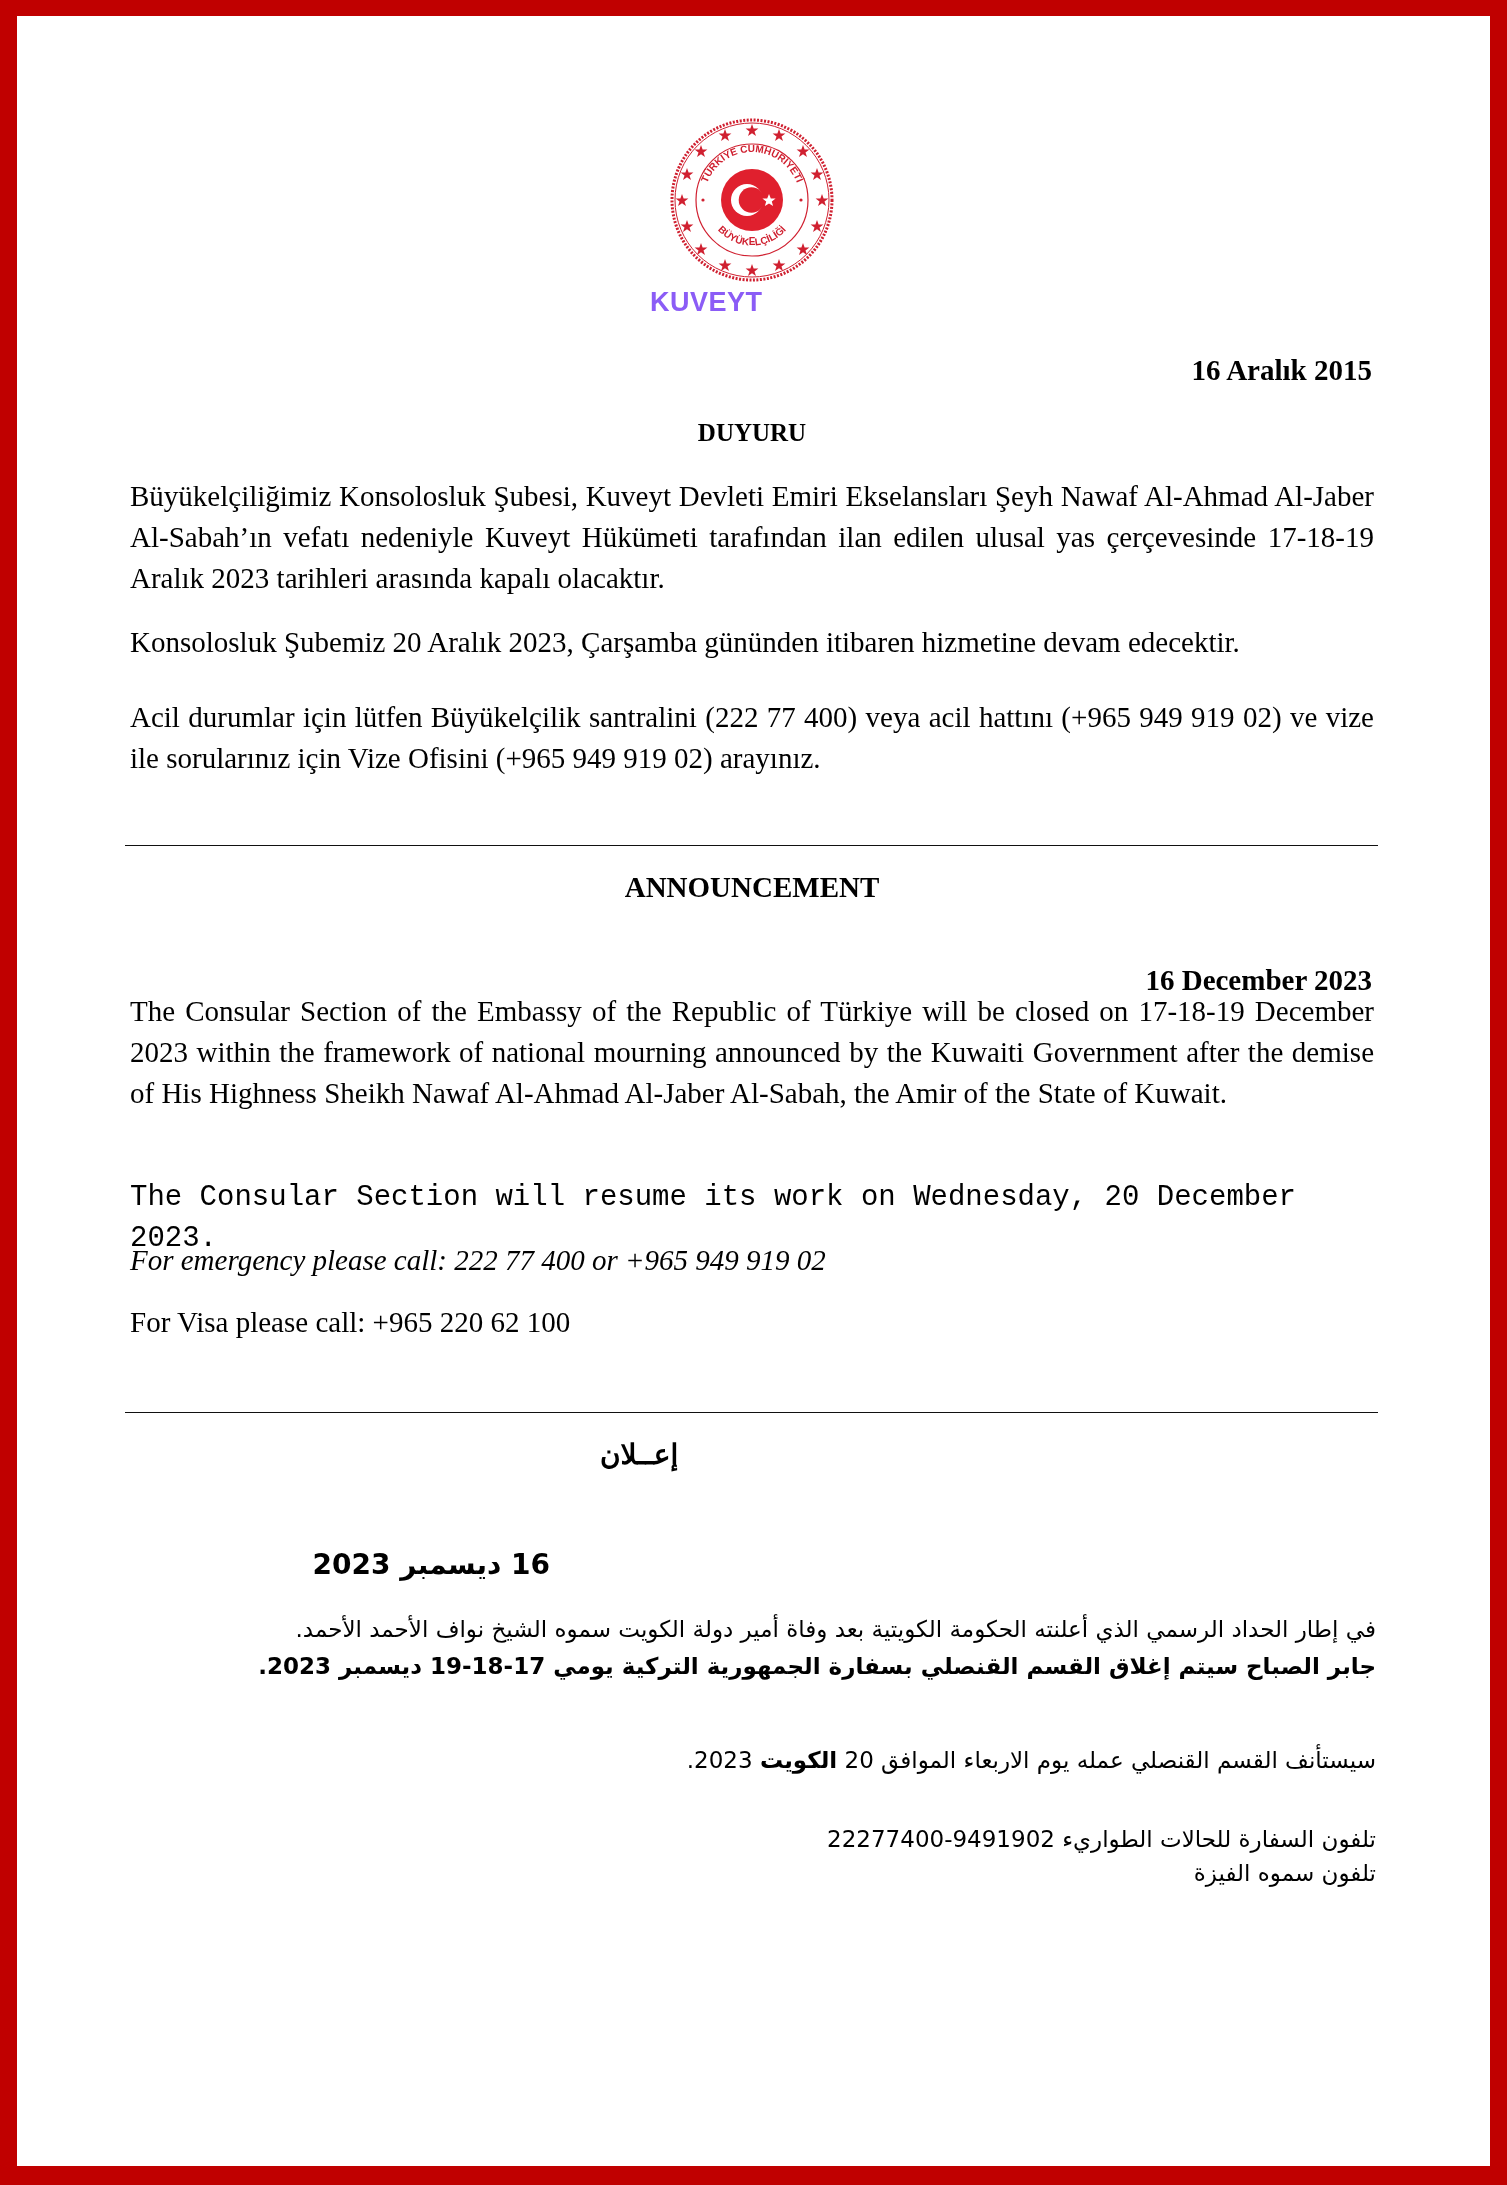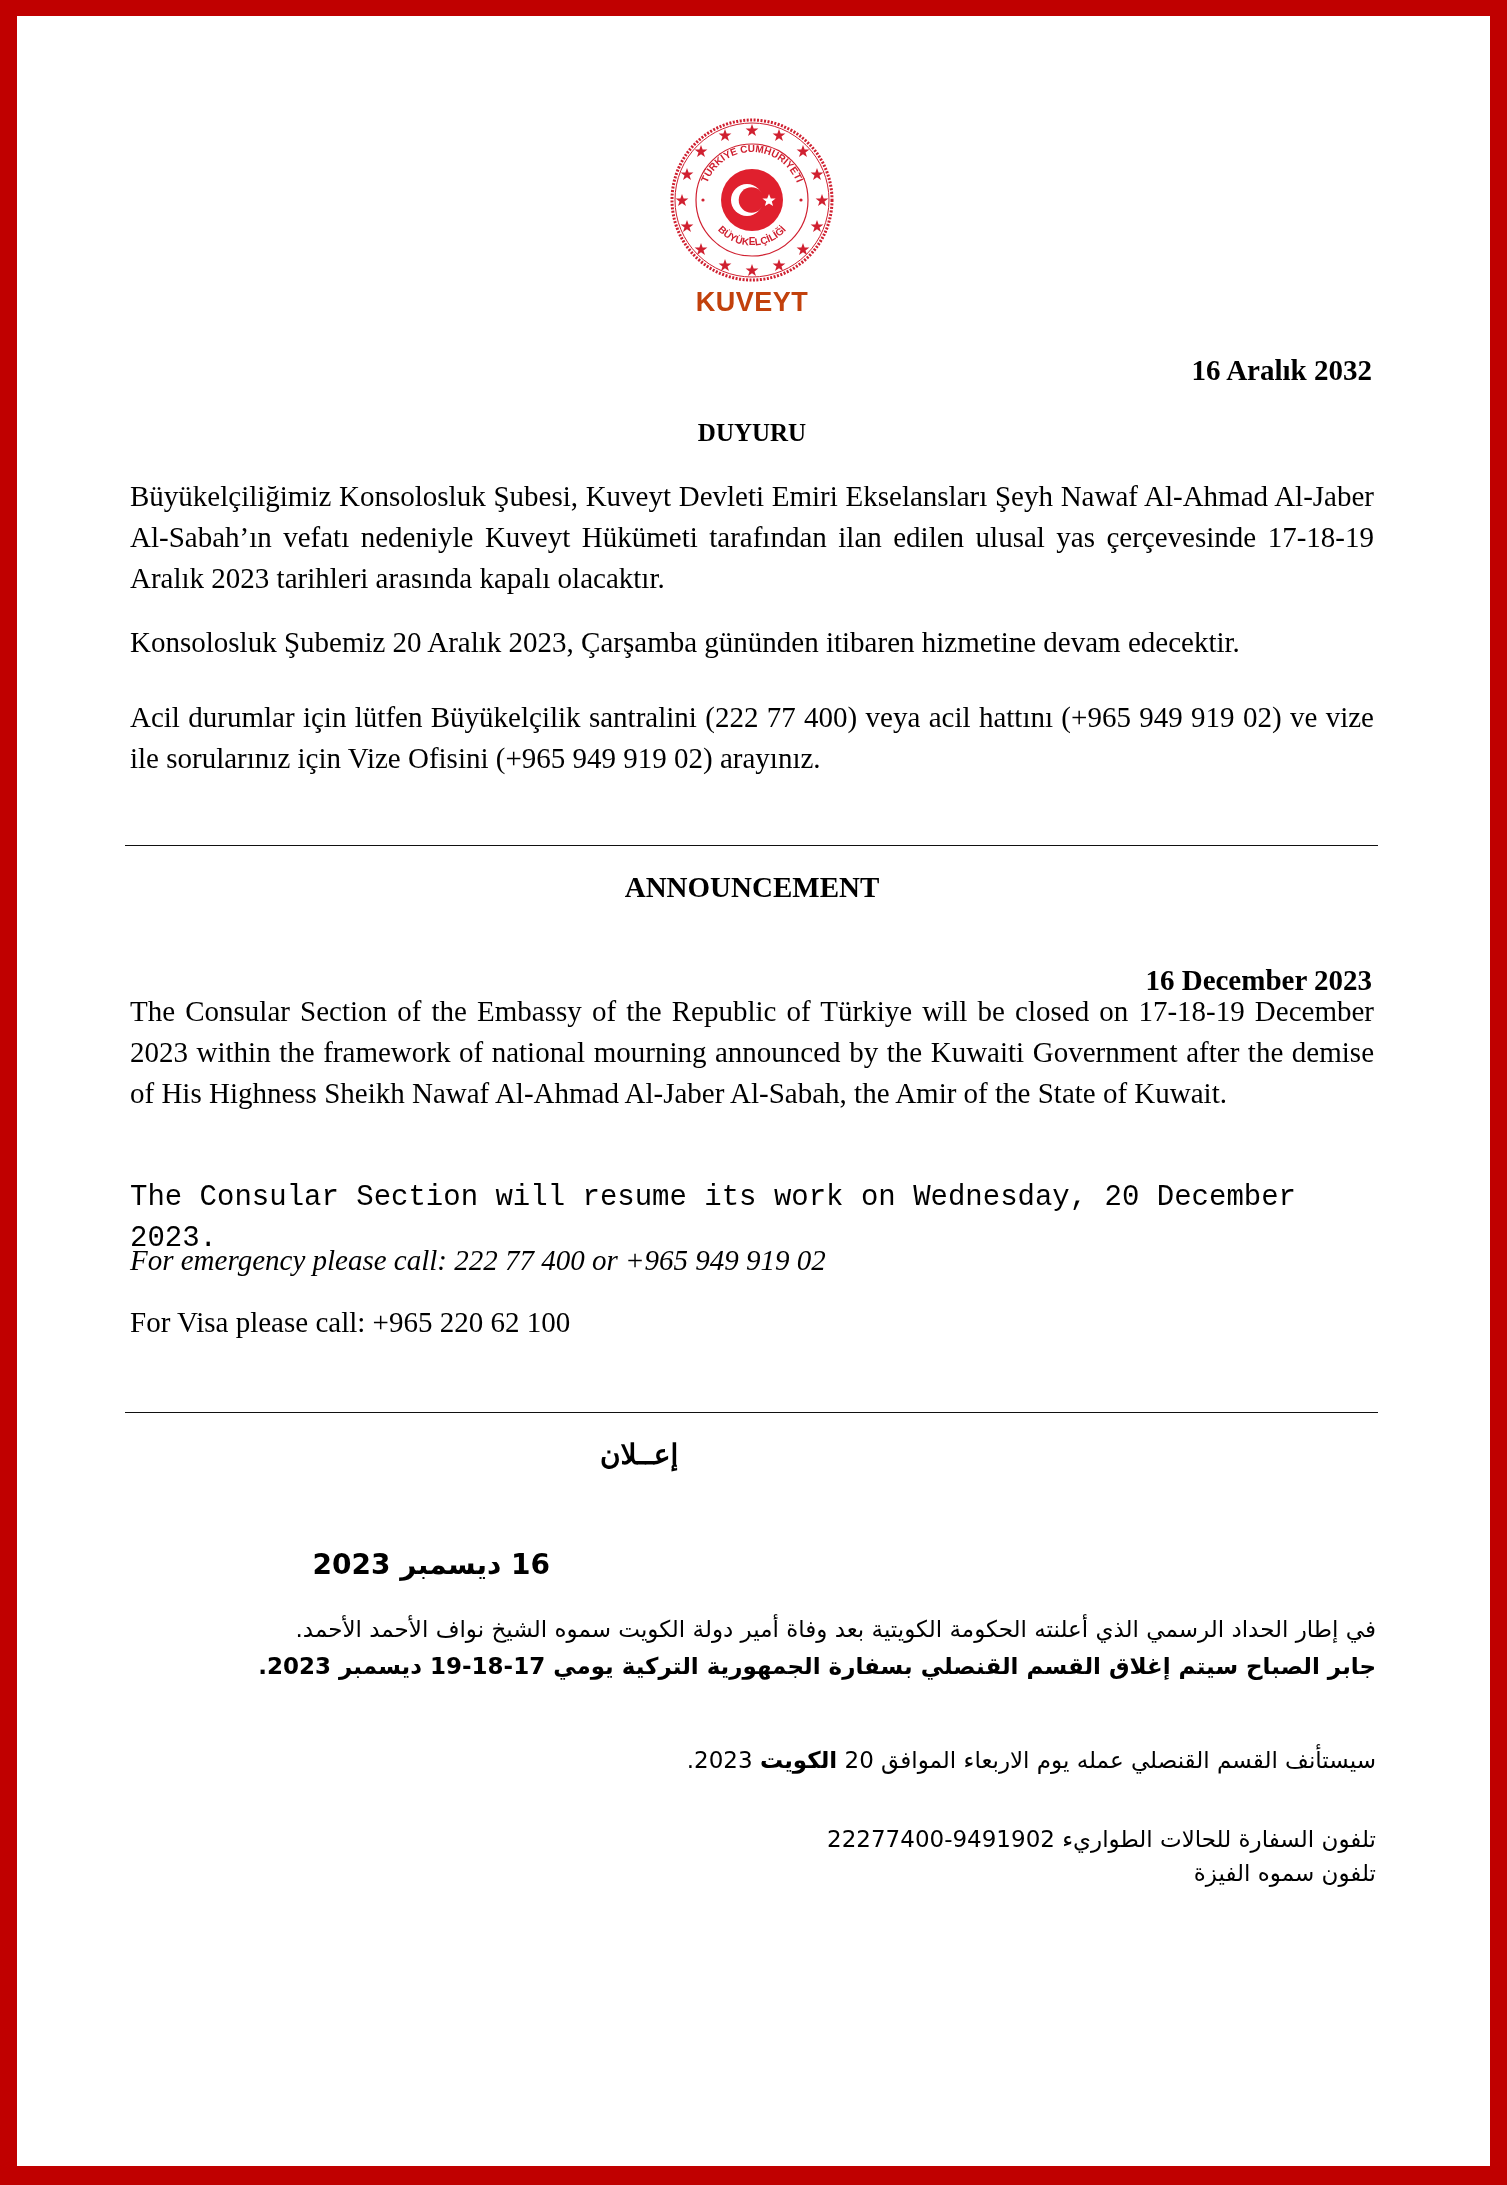--- a/index.html
+++ b/index.html
@@ -1,21 +1,21 @@
 <!DOCTYPE html>
 <html><head>
 <meta charset="utf-8">
 <style>
   html, body { margin: 0; padding: 0; }
   body { width: 1507px; height: 2185px; background: #ffffff; position: relative; overflow: hidden; }
   .page-frame { position: absolute; left: 0; top: 0; width: 1507px; height: 2185px; box-sizing: border-box; border: 17px solid #C00000; border-top-width: 16px; border-bottom-width: 19px; background: #fff; }
   .abs { position: absolute; }
   .serif { font-family: "Liberation Serif", "DejaVu Serif", serif; color: #000; }
   .emblem { left: 669px; top: 117px; width: 166px; height: 166px; }
-  .kuveyt { left: 650px; top: 286px; width: 204px; text-align: center; font-family: "Liberation Sans", "DejaVu Sans", sans-serif; font-weight: bold; font-size: 27px; color: #c2410c; letter-spacing: 0.5px; line-height: 32px; }
+  .kuveyt { left: 650px; top: 286px; width: 204px; font-family: "Liberation Sans", "DejaVu Sans", sans-serif; font-weight: bold; font-size: 27px; color: #8b5cf6; letter-spacing: 0.5px; line-height: 32px; }
   .body-text { font-size: 29px; line-height: 41px; }
   .justify { text-align: justify; text-align-last: left; }
   .line { position: absolute; left: 125px; width: 1253px; height: 0; border-top: 1.5px solid #111; }
   .arabic { direction: rtl; font-family: "DejaVu Sans", "Liberation Sans", sans-serif; font-size: 25px; color: #000; }
 </style>
 </head>
 <body>
 
 <div class="page-frame"></div>
 
@@ -51,21 +51,21 @@
     <polygon points="32,126 33.6,130.6 38.4,130.6 34.5,133.4 36,138 32,135.2 28,138 29.5,133.4 25.6,130.6 30.4,130.6"></polygon>
     <polygon points="134,126 135.6,130.6 140.4,130.6 136.5,133.4 138,138 134,135.2 130,138 131.5,133.4 127.6,130.6 132.4,130.6"></polygon>
     <polygon points="18,51 19.6,55.6 24.4,55.6 20.5,58.4 22,63 18,60.2 14,63 15.5,58.4 11.6,55.6 16.4,55.6"></polygon>
     <polygon points="148,51 149.6,55.6 154.4,55.6 150.5,58.4 152,63 148,60.2 144,63 145.5,58.4 141.6,55.6 146.4,55.6"></polygon>
     <polygon points="18,103 19.6,107.6 24.4,107.6 20.5,110.4 22,115 18,112.2 14,115 15.5,110.4 11.6,107.6 16.4,107.6"></polygon>
     <polygon points="148,103 149.6,107.6 154.4,107.6 150.5,110.4 152,115 148,112.2 144,115 145.5,110.4 141.6,107.6 146.4,107.6"></polygon>
   </g>
 </svg>
 <div class="abs kuveyt">KUVEYT</div>
 
-<div class="abs serif" style="left:900px; width:472px; top:352px; text-align:right; font-weight:bold; font-size:29px; line-height:36px;">16 Aralık 2032</div>
+<div class="abs serif" style="left:900px; width:472px; top:352px; text-align:right; font-weight:bold; font-size:29px; line-height:36px;">16 Aralık 2015</div>
 <div class="abs serif" style="left:130px; width:1244px; top:415px; text-align:center; font-weight:bold; font-size:25px; line-height:36px;">DUYURU</div>
 <div class="abs serif body-text justify" style="left:130px; width:1244px; top:476px;">Büyükelçiliğimiz Konsolosluk Şubesi, Kuveyt Devleti Emiri Ekselansları Şeyh Nawaf Al-Ahmad Al-Jaber Al-Sabah’ın vefatı nedeniyle Kuveyt Hükümeti tarafından ilan edilen ulusal yas çerçevesinde 17-18-19 Aralık 2023 tarihleri arasında kapalı olacaktır.</div>
 <div class="abs serif body-text" style="left:130px; width:1260px; top:622px; white-space:nowrap;">Konsolosluk Şubemiz 20 Aralık 2023, Çarşamba gününden itibaren hizmetine devam edecektir.</div>
 <div class="abs serif body-text justify" style="left:130px; width:1244px; top:697px;">Acil durumlar için lütfen Büyükelçilik santralini (222 77 400) veya acil hattını (+965 949 919 02) ve vize ile sorularınız için Vize Ofisini (+965 949 919 02) arayınız.</div>
 
 <div class="line" style="top:845px;"></div>
 
 <div class="abs serif" style="left:130px; width:1244px; top:869px; text-align:center; font-weight:bold; font-size:29px; line-height:36px;">ANNOUNCEMENT</div>
 <div class="abs serif" style="left:900px; width:472px; top:962px; text-align:right; font-weight:bold; font-size:29px; line-height:36px;">16 December 2023</div>
 <div class="abs serif body-text justify" style="left:130px; width:1244px; top:991px;">The Consular Section of the Embassy of the Republic of Türkiye will be closed on 17-18-19 December 2023 within the framework of national mourning announced by the Kuwaiti Government after the demise of His Highness Sheikh Nawaf Al-Ahmad Al-Jaber Al-Sabah, the Amir of the State of Kuwait.</div>

